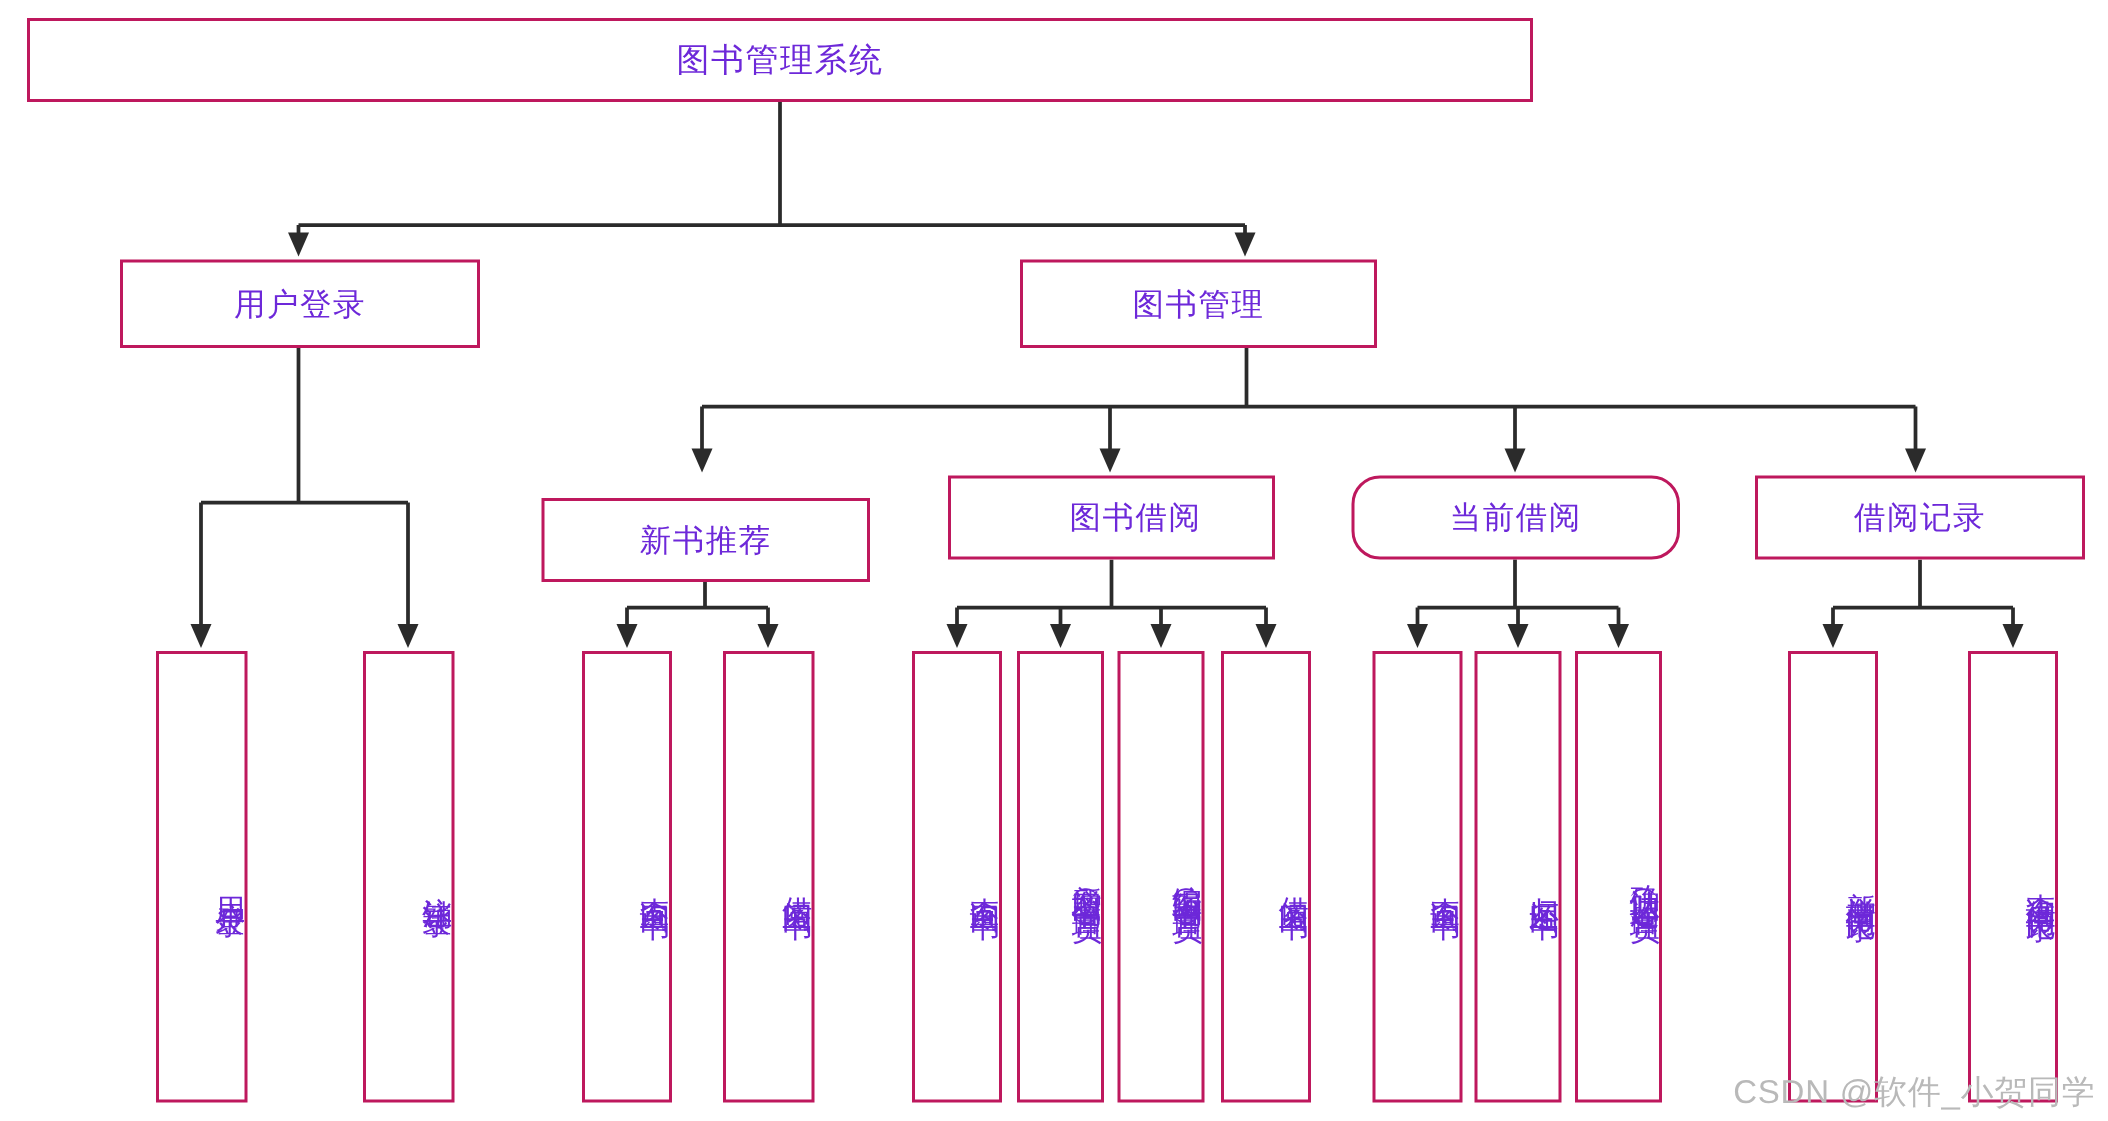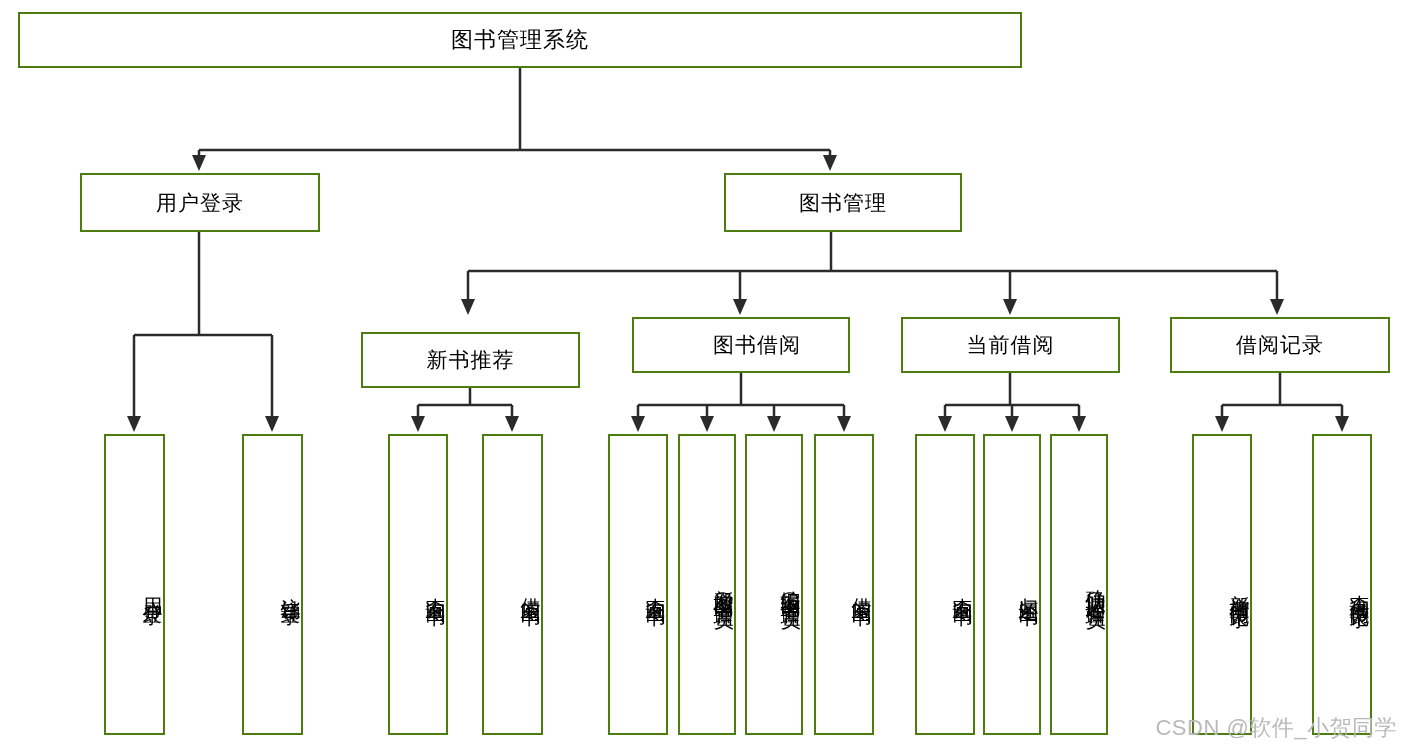--- a/index.html
+++ b/index.html
@@ -13,26 +13,26 @@
   #canvas {
     position: relative;
     width: 1405px;
     height: 747px;
     background: #ffffff;
     overflow: hidden;
   }
   .node {
     position: absolute;
     box-sizing: border-box;
-    border: 2px solid #4d7c0f;
+    border: 2px solid #be185d;
     background: #ffffff;
     display: flex;
     align-items: center;
     justify-content: center;
-    color: #000000;
+    color: #6d28d9;
   }
   .node.horiz {
     font-size: 21px;
     letter-spacing: 1px;
   }
   .node.vert {
     writing-mode: vertical-rl;
     text-orientation: upright;
     font-size: 20px;
     letter-spacing: 3px;
@@ -137,30 +137,30 @@
       </g>
   </svg>
 
   <div id="node-layer">
       <div class="node horiz root" style="left: 18px; top: 12px; width: 1004px; height: 56px;">
         <span>图书管理系统</span>
       </div>
       <div class="node horiz" style="left: 80px; top: 173px; width: 240px; height: 59px;">
         <span>用户登录</span>
       </div>
-      <div class="node horiz" style="left: 724px; top: 173px; width: 238px; height: 59px;">
+      <div class="node horiz" style="left: 680px; top: 173px; width: 238px; height: 59px;">
         <span>图书管理</span>
       </div>
       <div class="node horiz" style="left: 361px; top: 332px; width: 219px; height: 56px;">
         <span>新书推荐</span>
       </div>
       <div class="node horiz" style="left: 632px; top: 317px; width: 218px; height: 56px; padding-left: 32px;">
         <span>图书借阅</span>
       </div>
-      <div class="node horiz" style="left: 901px; top: 317px; width: 219px; height: 56px;">
+      <div class="node horiz" style="left: 901px; top: 317px; width: 219px; height: 56px; border-radius: 19px;">
         <span>当前借阅</span>
       </div>
       <div class="node horiz" style="left: 1170px; top: 317px; width: 220px; height: 56px;">
         <span>借阅记录</span>
       </div>
       <div class="node vert" style="left: 104px; top: 434px; width: 61px; height: 301px;">
         <span class="vtxt">用户登录</span>
       </div>
       <div class="node vert" style="left: 242px; top: 434px; width: 61px; height: 301px;">
         <span class="vtxt">注销登录</span>

